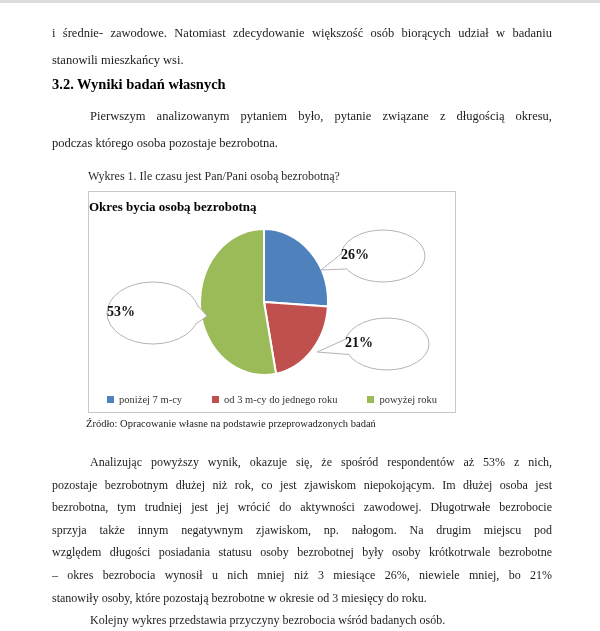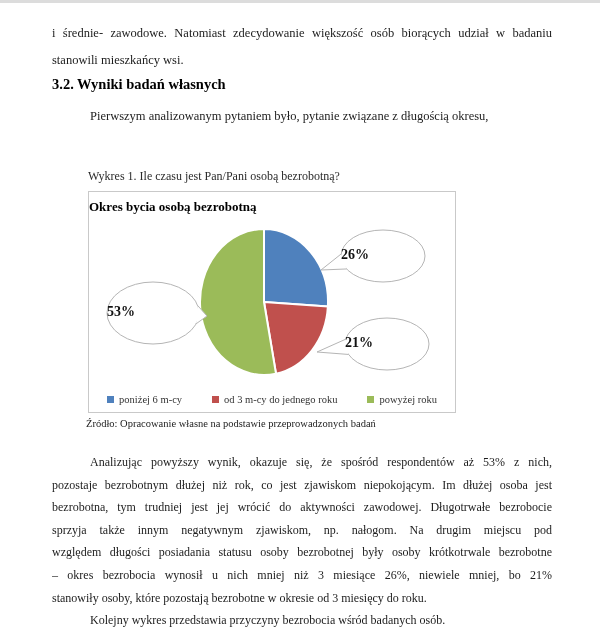--- a/index.html
+++ b/index.html
@@ -74,41 +74,42 @@
 
   <div class="para p1">
       <div class="line">i średnie- zawodowe.  Natomiast zdecydowanie większość osób biorących udział w badaniu</div>
       <div class="line">stanowili mieszkańcy wsi.</div>
     </div>
 
   <h2 class="heading">3.2. Wyniki badań własnych</h2>
 
   <div class="para p2 indent">
       <div class="line">Pierwszym analizowanym pytaniem było, pytanie związane z długością okresu,</div>
+      <div class="line">podczas którego osoba pozostaje bezrobotna.</div>
     </div>
 
   <div class="caption">Wykres 1. Ile czasu jest Pan/Pani osobą bezrobotną?</div>
 
   <figure class="chart-box">
     <div class="chart-title">Okres bycia osobą bezrobotną</div>
     <svg id="pie-svg" class="pie-svg" width="368" height="220" viewBox="0 0 368 220">
         <path d="M 175 110 L 175 37 A 64 73 0 0 1 238.8737106194094 114.58370792563989 Z" fill="#4F81BD" stroke="#ffffff" stroke-width="2" stroke-linejoin="round"></path>
         <path d="M 175 110 L 238.8737106194094 114.58370792563989 A 64 73 0 0 1 186.99240413348636 181.70696930319428 Z" fill="#C0504D" stroke="#ffffff" stroke-width="2" stroke-linejoin="round"></path>
         <path d="M 175 110 L 186.99240413348636 181.70696930319428 A 64 73 0 1 1 174.99999999999997 37 Z" fill="#9BBB59" stroke="#ffffff" stroke-width="2" stroke-linejoin="round"></path>
         <ellipse cx="294" cy="64" rx="42" ry="26" fill="#fff" stroke="#b5b5b5" stroke-width="1"></ellipse>
         <path d="M 257.59512055121235 76.9658301272529 L 232 78 L 252.12743133856748 61.976178748369286" fill="#fff" stroke="#b5b5b5" stroke-width="1"></path>
         <ellipse cx="298" cy="152" rx="42" ry="26" fill="#fff" stroke="#b5b5b5" stroke-width="1"></ellipse>
         <path d="M 259.5446864638512 162.45418874499708 L 228 160 L 256.7260402486683 147.18652174608997" fill="#fff" stroke="#b5b5b5" stroke-width="1"></path>
         <ellipse cx="64" cy="121" rx="46" ry="31" fill="#fff" stroke="#b5b5b5" stroke-width="1"></ellipse>
         <path d="M 108.63187352113748 113.49574704014024 L 118 124 L 107.12376244820067 131.78979005533014" fill="#fff" stroke="#b5b5b5" stroke-width="1"></path>
       </svg>
     <div class="legend" id="legend">
         <span class="legend-item">
           <span class="legend-swatch" style="background: rgb(79, 129, 189);"></span>
-          <span>poniżej 6 m-cy</span>
+          <span>poniżej 7 m-cy</span>
         </span>
         <span class="legend-item">
           <span class="legend-swatch" style="background: rgb(192, 80, 77);"></span>
           <span>od 3 m-cy do jednego roku</span>
         </span>
         <span class="legend-item">
           <span class="legend-swatch" style="background: rgb(155, 187, 89);"></span>
           <span>powyżej roku</span>
         </span>
       </div>

